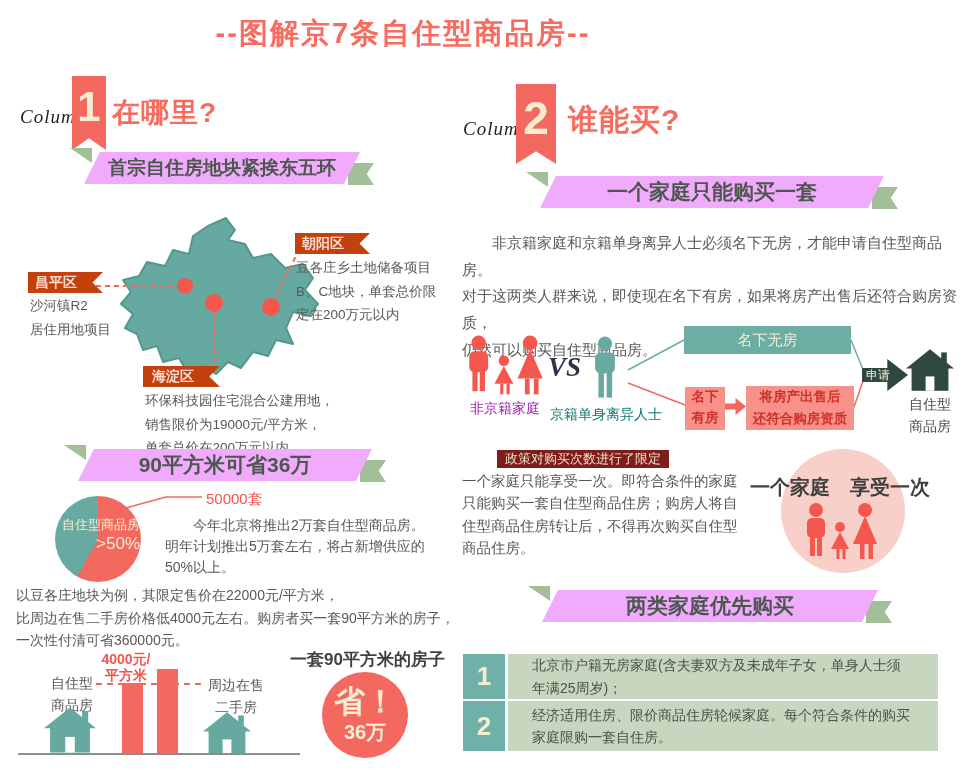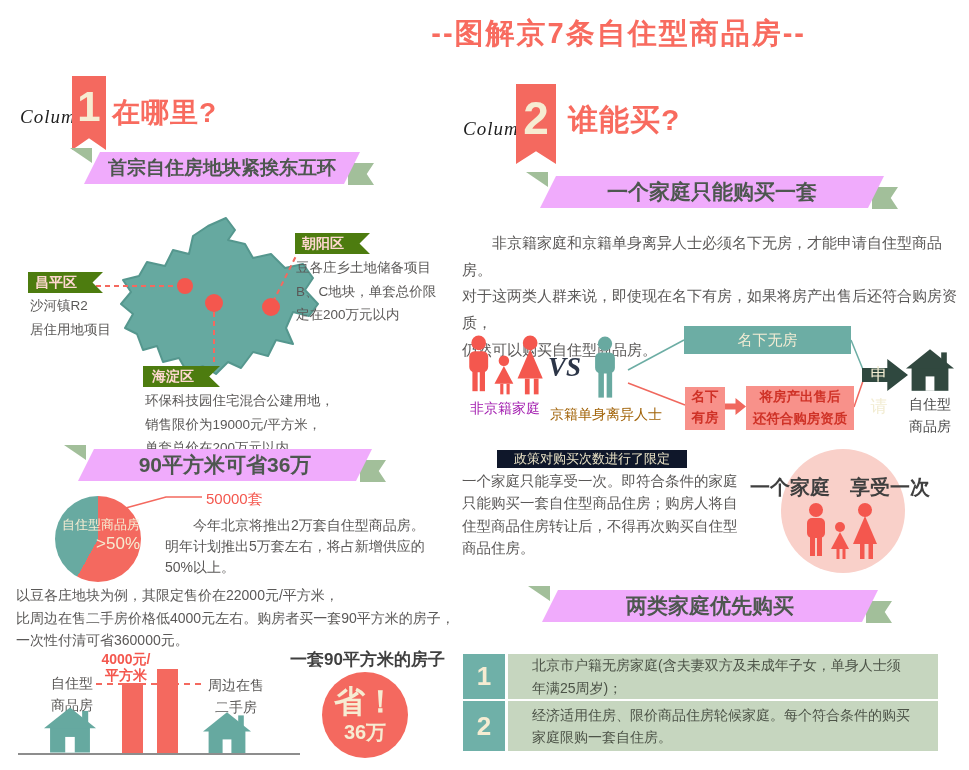--- a/index.html
+++ b/index.html
@@ -1,58 +1,58 @@
 <!DOCTYPE html>
 <html><head>
 <meta charset="utf-8">
 <style>
   html,body{margin:0;padding:0;background:#fff;}
   #canvas{position:relative;width:969px;height:770px;background:#ffffff;overflow:hidden;
           font-family:"Liberation Sans","DejaVu Sans",sans-serif;color:#5a5857;}
   .abs{position:absolute;}
   .pre{white-space:pre-line;}
   
-  .main-title{left:0;top:14px;width:806px;text-align:right;font-size:29px;font-weight:bold;
+  .main-title{left:0;top:14px;width:806px;text-align:center;font-size:29px;font-weight:bold;
               color:#f86b5f;letter-spacing:2px;}
   
   .col-label{font-family:"Liberation Serif","DejaVu Serif",serif;font-style:italic;font-size:19px;
              color:#1f1f1f;letter-spacing:1px;}
   .bookmark{background:#f4695f;clip-path:polygon(0 0,100% 0,100% 100%,50% 84%,0 100%);
             text-align:center;color:#f6ecd2;font-weight:bold;}
   .col-heading{font-size:28px;font-weight:bold;color:#f86b5f;letter-spacing:1px;}
   
   .banner{height:42px;}
   .banner .fold-l{position:absolute;left:0;top:0;width:22px;height:15px;background:#a2bf9a;
                   clip-path:polygon(0 0,100% 0,100% 100%);}
   .banner .tail-r{position:absolute;right:0;top:15px;width:26px;height:22px;background:#a2bf9a;
                   clip-path:polygon(0 0,100% 0,72% 50%,100% 100%,0 100%);}
   .banner .band{position:absolute;left:14px;right:14px;top:4px;height:32px;background:#f0abfc;
                 clip-path:polygon(16px 0,100% 0,calc(100% - 16px) 100%,0 100%);
                 text-align:center;line-height:32px;font-weight:bold;color:#4d574f;}
   
-  .tag{background:#4d7c0f;color:#ffd8d0;font-size:14px;font-weight:bold;line-height:21px;
+  .tag{background:#c2410c;color:#ffd8d0;font-size:14px;font-weight:bold;line-height:21px;
        padding-left:7px;clip-path:polygon(0 0,100% 0,86% 50%,100% 100%,0 100%);}
   .body-text{font-size:14px;line-height:1.62;color:#5a5857;}
   
   .pie{width:86px;height:86px;border-radius:50%;
        background:conic-gradient(from 0deg,#f4695f 0 58%,#68aaa1 58% 100%);}
   .pie-label{color:#f6ecd2;text-align:right;font-weight:normal;}
   
   .badge{width:86px;height:86px;border-radius:50%;background:#f4695f;color:#f6ecd2;
          text-align:center;}
   
   .flow-teal{background:#6cada4;color:#f3ecd4;text-align:center;}
   .flow-red{background:#f8918a;color:#cf3227;text-align:center;font-weight:bold;}
   .arrow-small{background:#f0685e;clip-path:polygon(0 32%,50% 32%,50% 0,100% 50%,50% 100%,50% 68%,0 68%);}
   .arrow-apply{background:#2f483f;clip-path:polygon(0 28%,55% 28%,55% 0,100% 50%,55% 100%,55% 72%,0 72%);}
   
   .num-box{background:#6fb0a8;color:#f6ecd2;font-size:26px;font-weight:bold;text-align:center;}
   .item-box{background:#c6d6bf;color:#4c5347;font-size:14px;line-height:1.6;
             display:flex;align-items:center;padding-left:24px;box-sizing:border-box;}
-  .dark-tag{background:#0f172a;color:#eae3c6;font-size:13px;line-height:18px;padding:0 17px;}
+  .dark-tag{background:#7f1d1d;color:#eae3c6;font-size:13px;line-height:18px;padding:0 8px;}
   svg{display:block;}
 </style>
 </head>
 <body>
 
 <div id="canvas">
 
   <div class="abs main-title">--图解京7条自住型商品房--</div>
 
   <div class="abs col-label" style="left:20px;top:106px;">Column.</div>
@@ -183,31 +183,31 @@
   <div class="abs" style="left:548px;top:352px;font-family:'Liberation Serif','DejaVu Serif',serif;font-style:italic;font-weight:bold;font-size:27px;color:#2c3547;">VS</div>
 
   <svg class="abs" style="left:588px;top:336px;" width="34" height="66" viewBox="0 0 30 60">
     <g fill="#68a9a0">
       <circle cx="15" cy="7" r="6.5"></circle>
         <rect x="6" y="15" width="18" height="19" rx="5"></rect>
       <rect x="9" y="33" width="5" height="23"></rect>
         <rect x="16.5" y="33" width="5" height="23"></rect>
     </g>
   </svg>
-  <div class="abs" style="left:550px;top:406px;font-size:14px;color:#a16207;">京籍单身离异人士</div>
+  <div class="abs" style="left:550px;top:406px;font-size:14px;color:#0f766e;">京籍单身离异人士</div>
 
   <div class="abs flow-teal" style="left:684px;top:326px;width:167px;height:28px;font-size:15px;line-height:28px;">名下无房</div>
   <div class="abs flow-red pre" style="left:685px;top:387px;width:40px;height:43px;font-size:13.5px;line-height:1.55;">名下
 有房</div>
   <div class="abs arrow-small" style="left:725px;top:398px;width:21px;height:17px;"></div>
   <div class="abs flow-red pre" style="left:746px;top:386px;width:108px;height:44px;font-size:13.5px;line-height:1.6;">将房产出售后
 还符合购房资质</div>
 
   <div class="abs arrow-apply" style="left:862px;top:359px;width:46px;height:32px;"></div>
-  <div class="abs" style="left:866px;top:359px;width:26px;height:32px;line-height:32px;color:#f2ecd2;font-size:17px;text-align:center;">申请</div>
+  <div class="abs" style="left:866px;top:359px;width:26px;height:32px;line-height:32px;color:#f2ecd2;font-size:12px;text-align:left;">申请</div>
 
   <svg class="abs" style="left:906px;top:348px;" width="48" height="44" viewBox="0 0 60 52">
     <rect x="44" y="4" width="7" height="14" fill="#31483f"></rect>
     <rect x="7" y="22" width="46" height="30" fill="#31483f"></rect>
     <polygon points="30,0 60,24 0,24" fill="#31483f"></polygon>
     <rect x="24.5" y="34" width="11" height="18" fill="#ffffff"></rect>
   </svg>
   <div class="abs pre" style="left:898px;top:394px;width:64px;text-align:center;font-size:14px;color:#4c4c4c;line-height:1.55;">自住型
 商品房</div>
 

